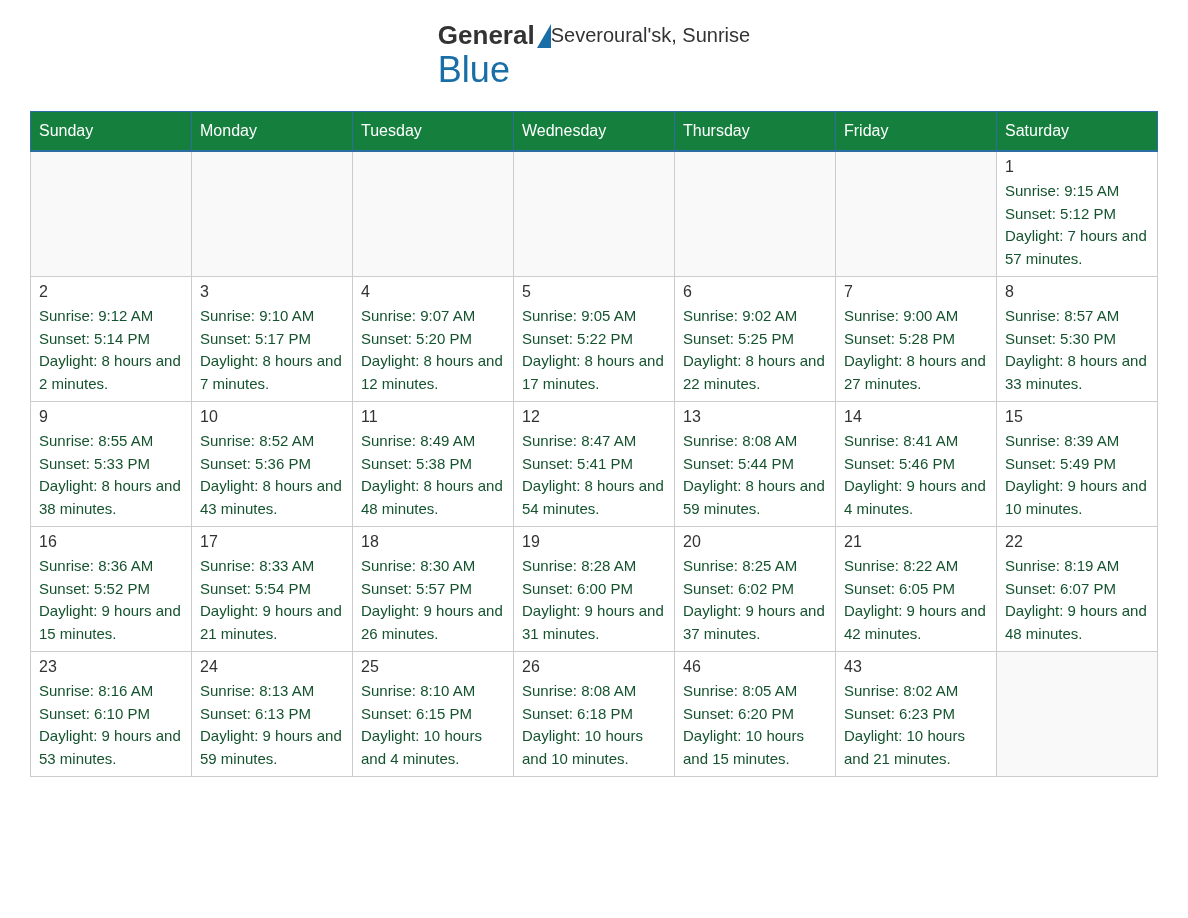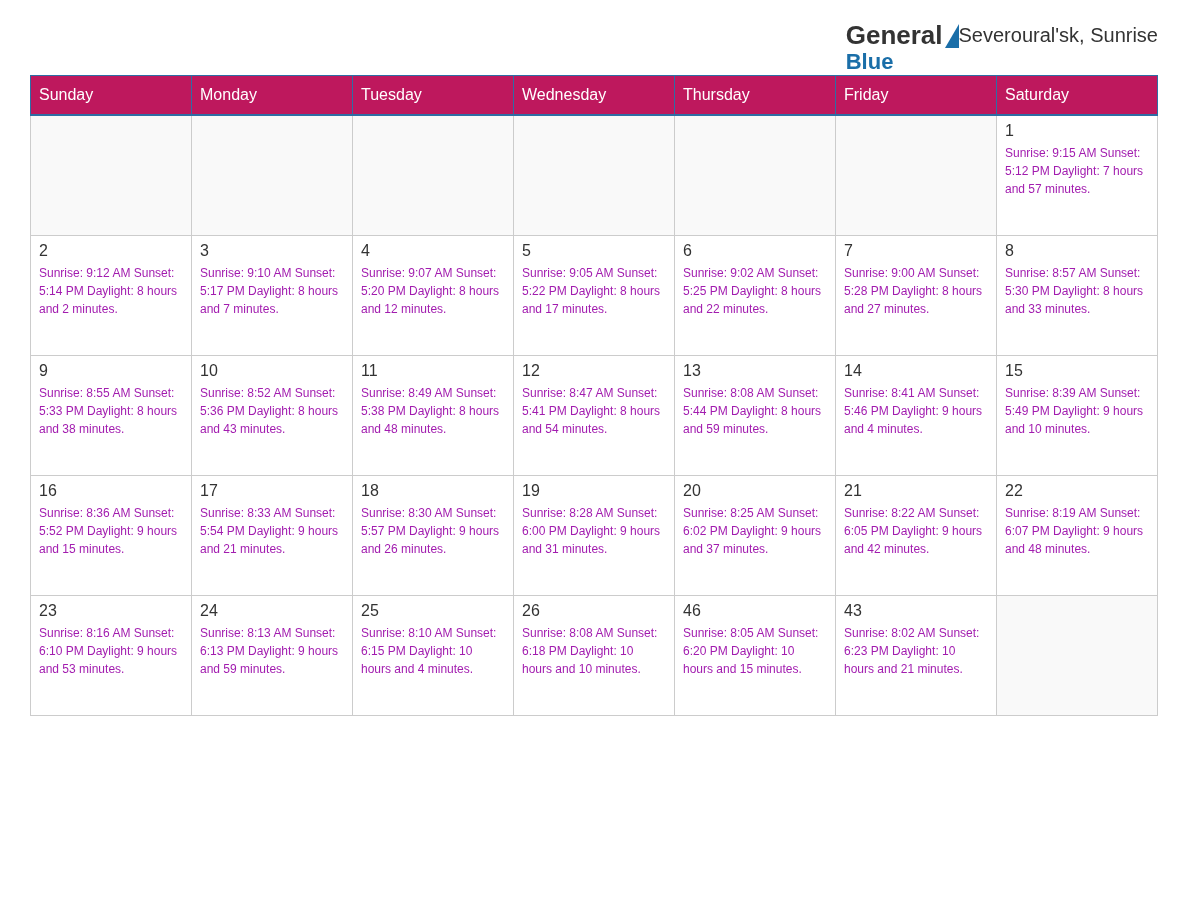--- a/index.html
+++ b/index.html
@@ -5,22 +5,23 @@
     * { margin: 0; padding: 0; box-sizing: border-box; }
     body {
       font-family: Arial, sans-serif;
       background: #fff;
       padding: 20px 30px;
       width: 1188px;
       min-height: 918px;
     }
     .header {
       display: flex;
-      justify-content: flex-end;
+      justify-content: center;
       align-items: flex-start;
+      margin-bottom: 20px;
     }
     .logo {
       display: flex;
       flex-direction: column;
     }
     .logo-top {
       display: flex;
       align-items: center;
     }
     .logo-general {
@@ -30,22 +31,22 @@
     }
     .logo-triangle {
       width: 0;
       height: 0;
       border-left: 14px solid transparent;
       border-bottom: 24px solid #1a6ea8;
       margin-left: 2px;
       margin-bottom: 0px;
     }
     .logo-blue {
-      font-size: 22px;
-      font-weight: bold;
+      font-size: 36px;
+      font-weight: normal;
       color: #1a6ea8;
       margin-top: -2px;
     }
     .title-section {
       text-align: right;
     }
     .month-title {
       font-size: 52px;
       font-weight: normal;
       color: #333;
@@ -54,21 +55,21 @@
       font-size: 20px;
       color: #333;
       margin-top: 4px;
     }
     .calendar {
       width: 100%;
       border-collapse: collapse;
       table-layout: fixed;
     }
     .calendar thead tr th {
-      background-color: #be185d;
+      background-color: #15803d;
       color: #fff;
       padding: 10px 8px;
       font-size: 16px;
       font-weight: normal;
       text-align: left;
       border: 1px solid #2e6da4;
     }
     .calendar tbody tr td {
       border: 1px solid #ccc;
       vertical-align: top;
@@ -78,23 +79,23 @@
       height: 120px;
     }
     .calendar tbody tr td .day-num {
       font-size: 16px;
       font-weight: normal;
       color: #333;
       display: block;
       margin-bottom: 4px;
     }
     .calendar tbody tr td .day-info {
-      font-size: 12px;
+      font-size: 15px;
       line-height: 1.5;
-      color: #a21caf;
+      color: #14532d;
     }
     .calendar tbody tr td.empty {
       background: #f9f9f9;
     }
     .calendar tbody tr:first-child td {
       border-top: 2px solid #2e6da4;
     }
     .calendar tbody tr td:first-child {
       border-left: 1px solid #ccc;
     }

